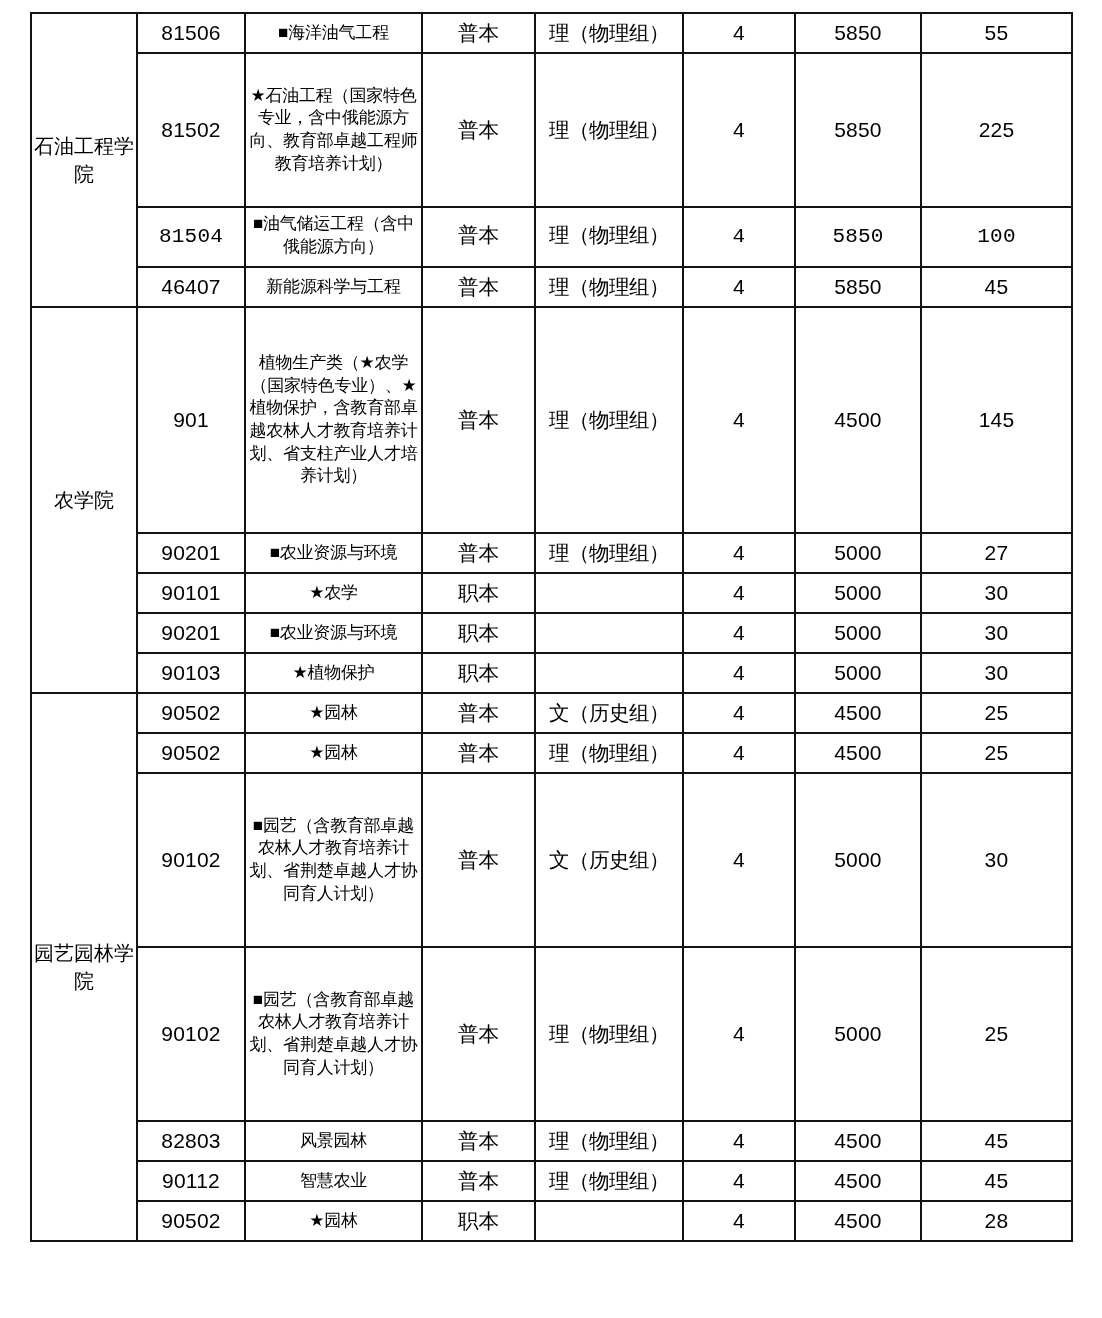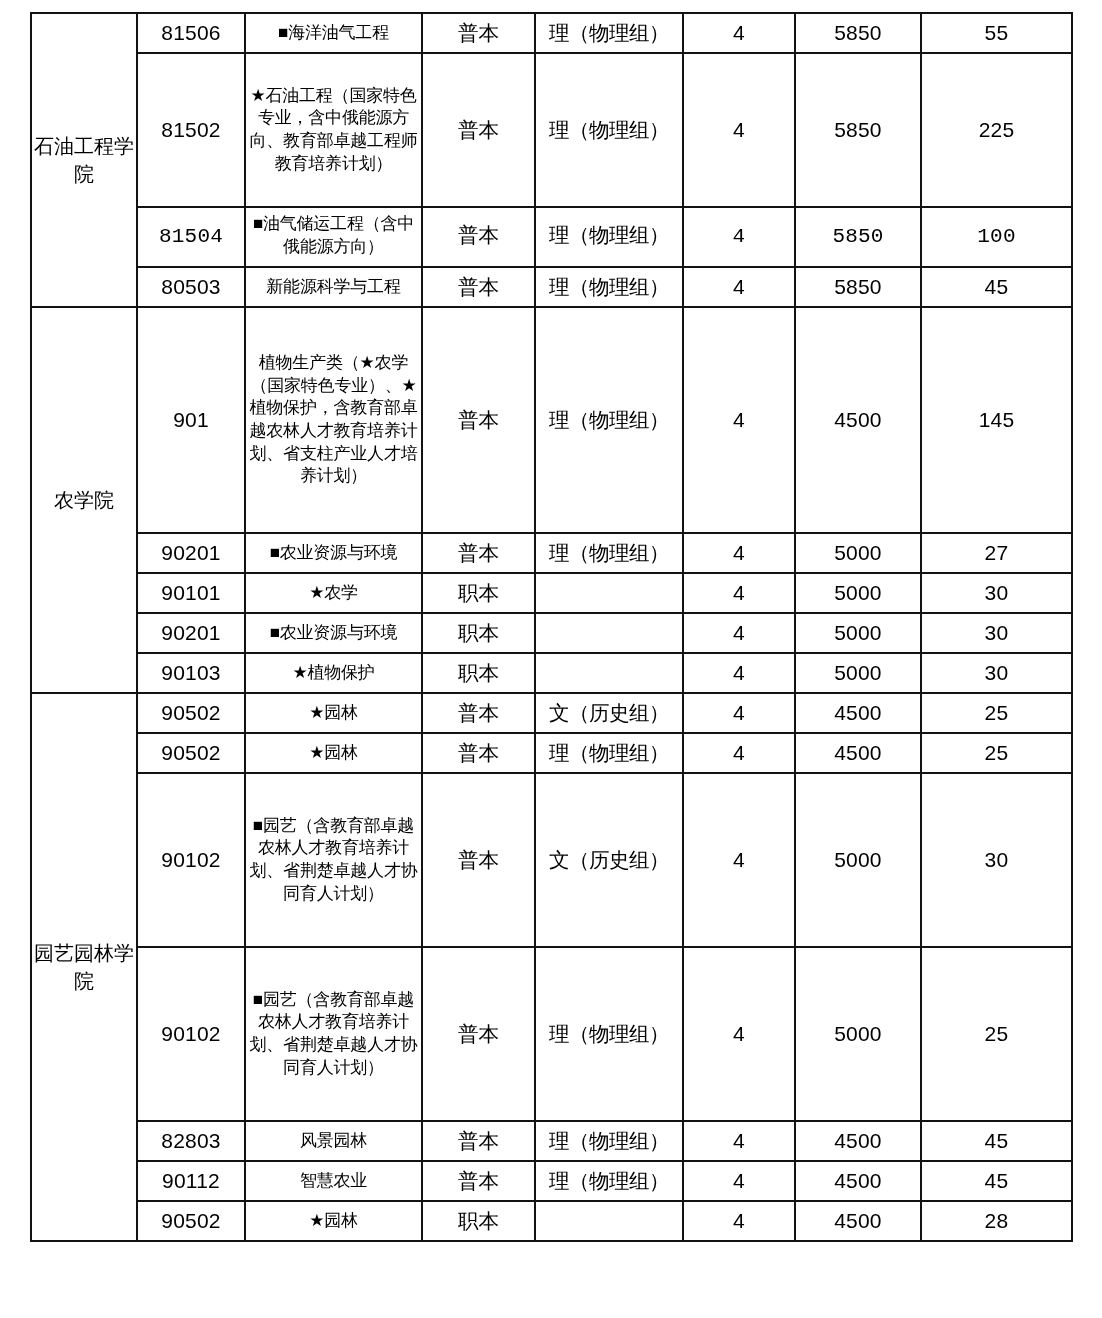--- a/index.html
+++ b/index.html
@@ -130,21 +130,21 @@
         <td class="code">81504</td>
         <td class="major clip-overflow">■油气储运工程（含中俄能源方向）</td>
         <td class="type">普本</td>
         <td class="subject">理（物理组）</td>
         <td class="years">4</td>
         <td class="fee">5850</td>
         <td class="plan">100</td>
       </tr>
 
       <tr class="h-one">
-        <td class="code">80503</td>
+        <td class="code">46407</td>
         <td class="major">新能源科学与工程</td>
         <td class="type">普本</td>
         <td class="subject">理（物理组）</td>
         <td class="years">4</td>
         <td class="fee">5850</td>
         <td class="plan">45</td>
       </tr>
 
       <tr class="h-plant">
         <td class="college" rowspan="5">农学院</td>

